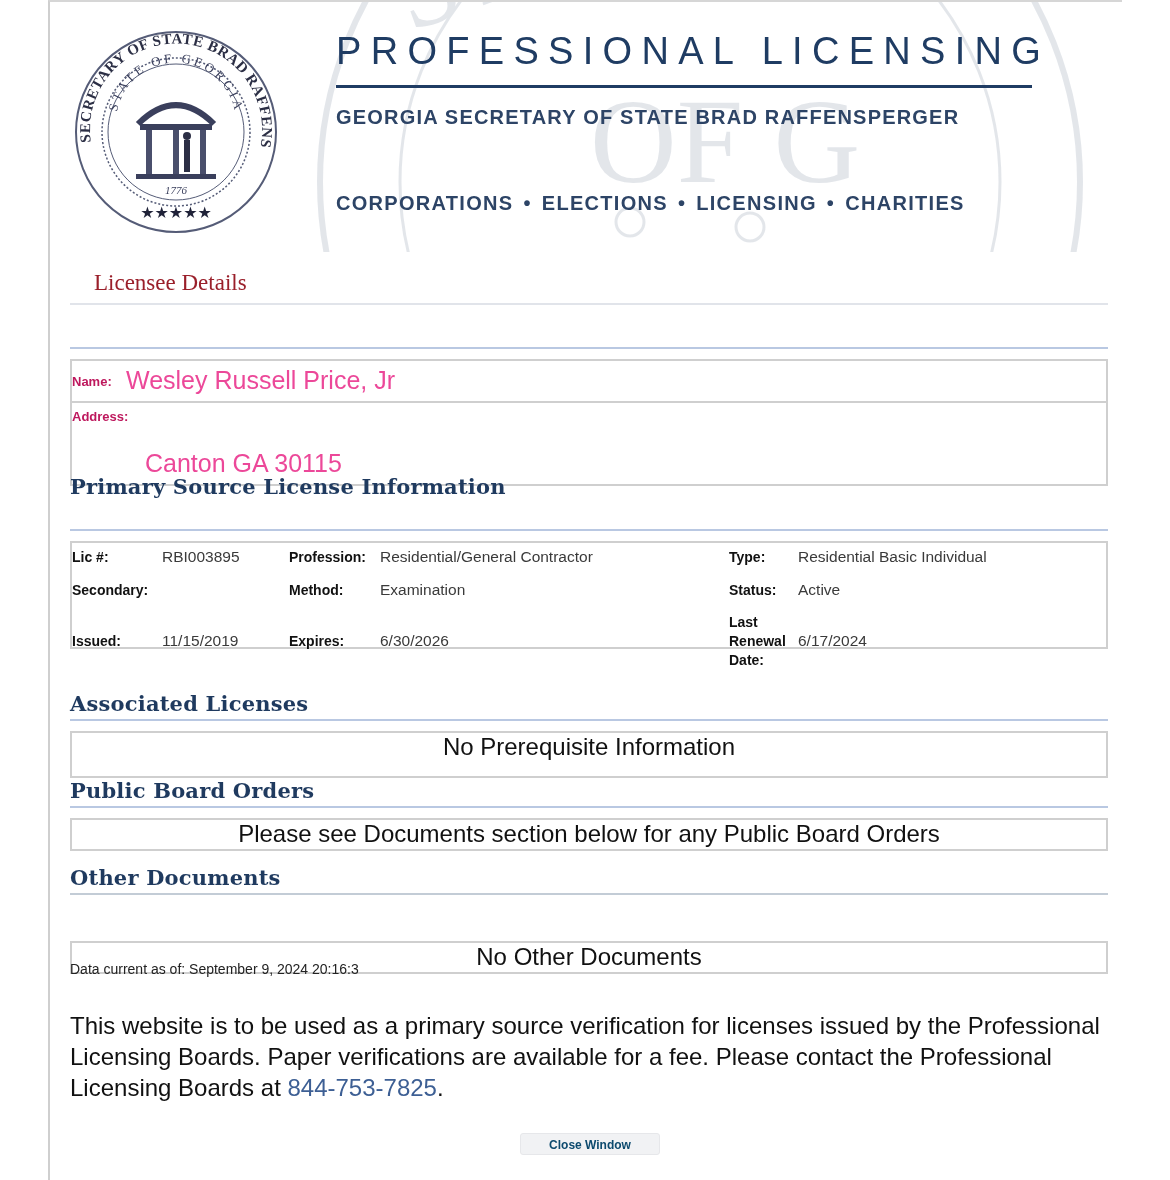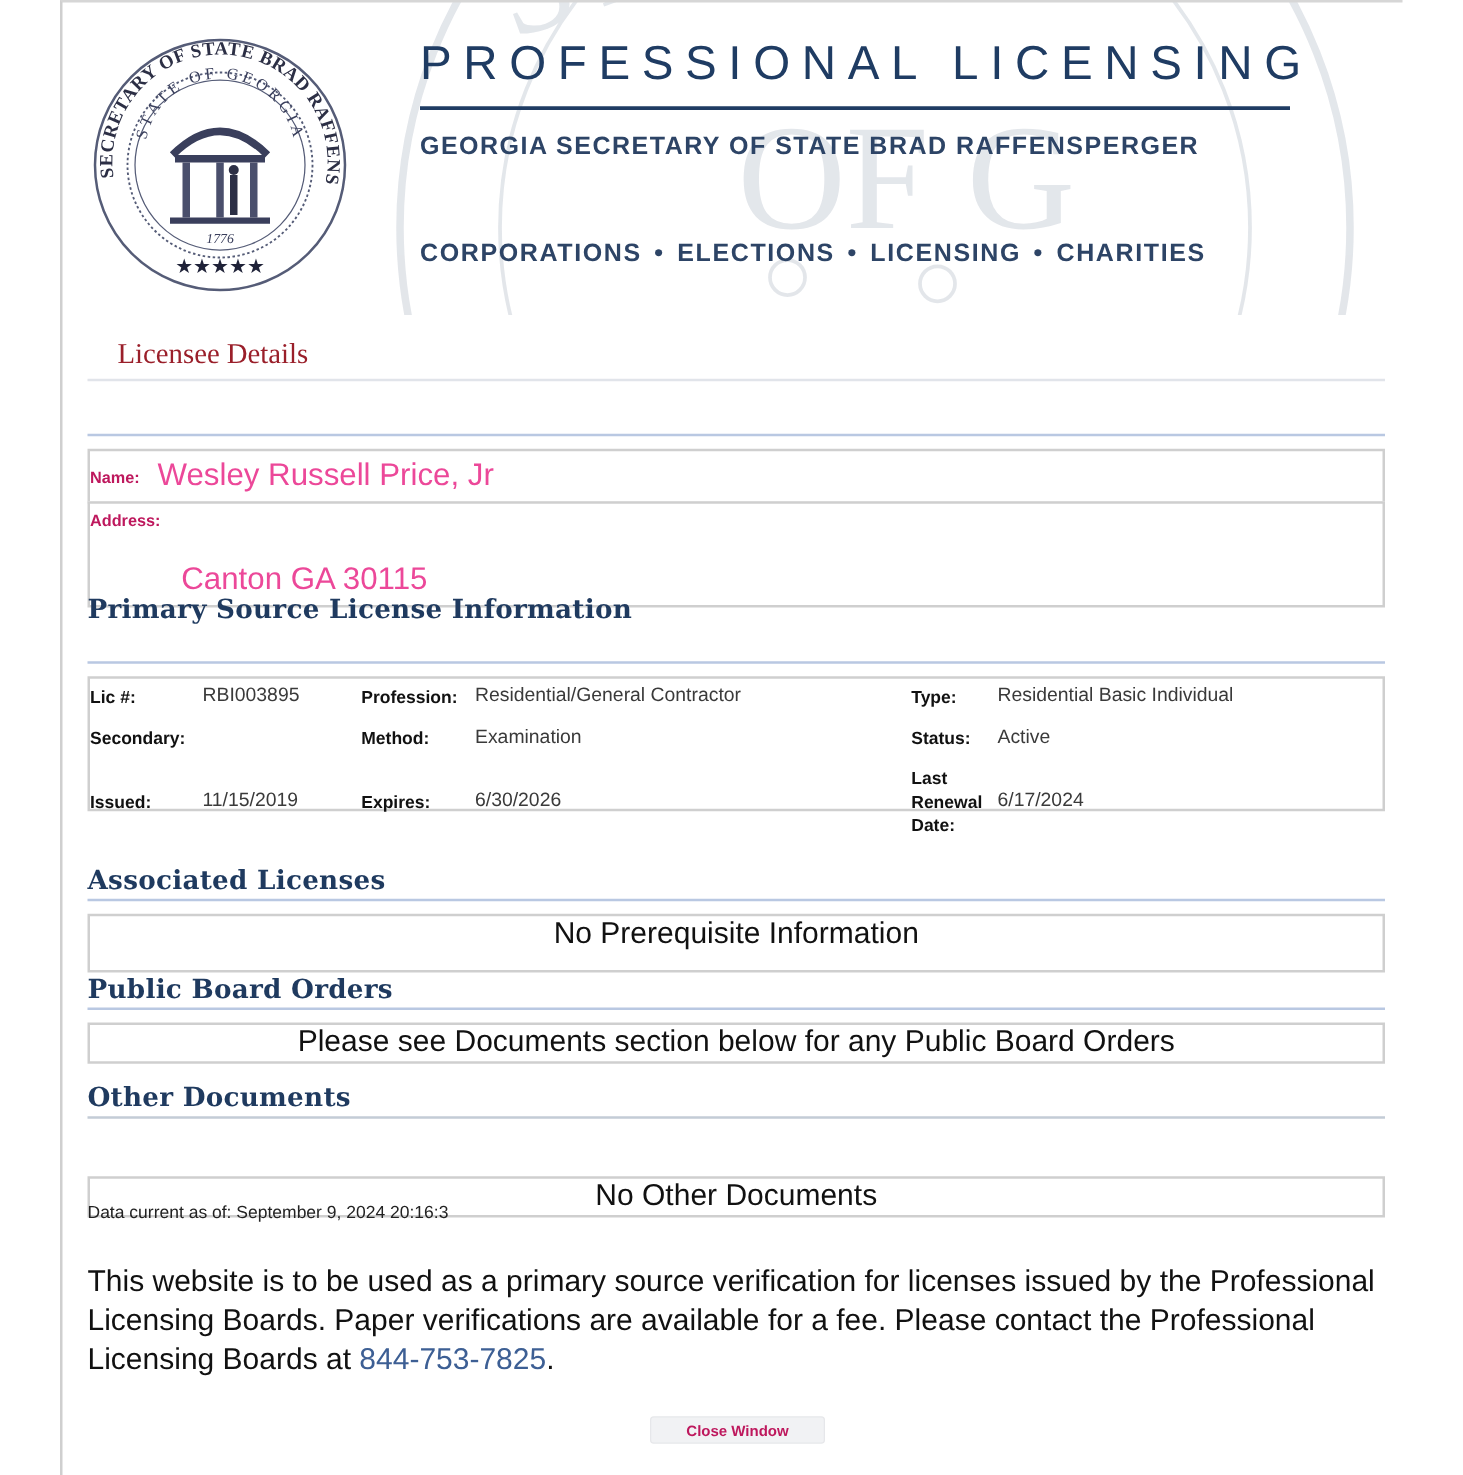--- a/index.html
+++ b/index.html
@@ -50,21 +50,21 @@
     .lic-grid { position: absolute; font-size: 15px; color: #333; }
     .lic-grid .k { position: absolute; font-weight: bold; font-size: 14px; color: #111; }
     .lic-grid .v { position: absolute; font-size: 15.5px; color: #3a3a3a; white-space: nowrap; }
 
     .data-current { position: absolute; left: 20px; top: 959px; font-size: 14px; color: #222; }
     .disclaimer { position: absolute; left: 20px; top: 1008px; width: 1050px; font-size: 24px; line-height: 31px; color: #111; }
     .disclaimer a { color: #3d5f94; text-decoration: none; }
     .close-btn {
       position: absolute; left: 470px; top: 1131px; width: 140px; height: 22px;
       background: #f1f2f4; border: 1px solid #e6e7ea; border-radius: 3px;
-      font-size: 12px; font-weight: bold; color: #be185d; text-align: center; line-height: 22px;
+      font-size: 12px; font-weight: bold; color: #0c4a6e; text-align: center; line-height: 22px;
       box-sizing: border-box; cursor: pointer;
     }
   </style>
 </head>
 <body>
 
 <div class="frame">
 
   <div class="header">
     <svg class="watermark" viewBox="0 0 920 420">

